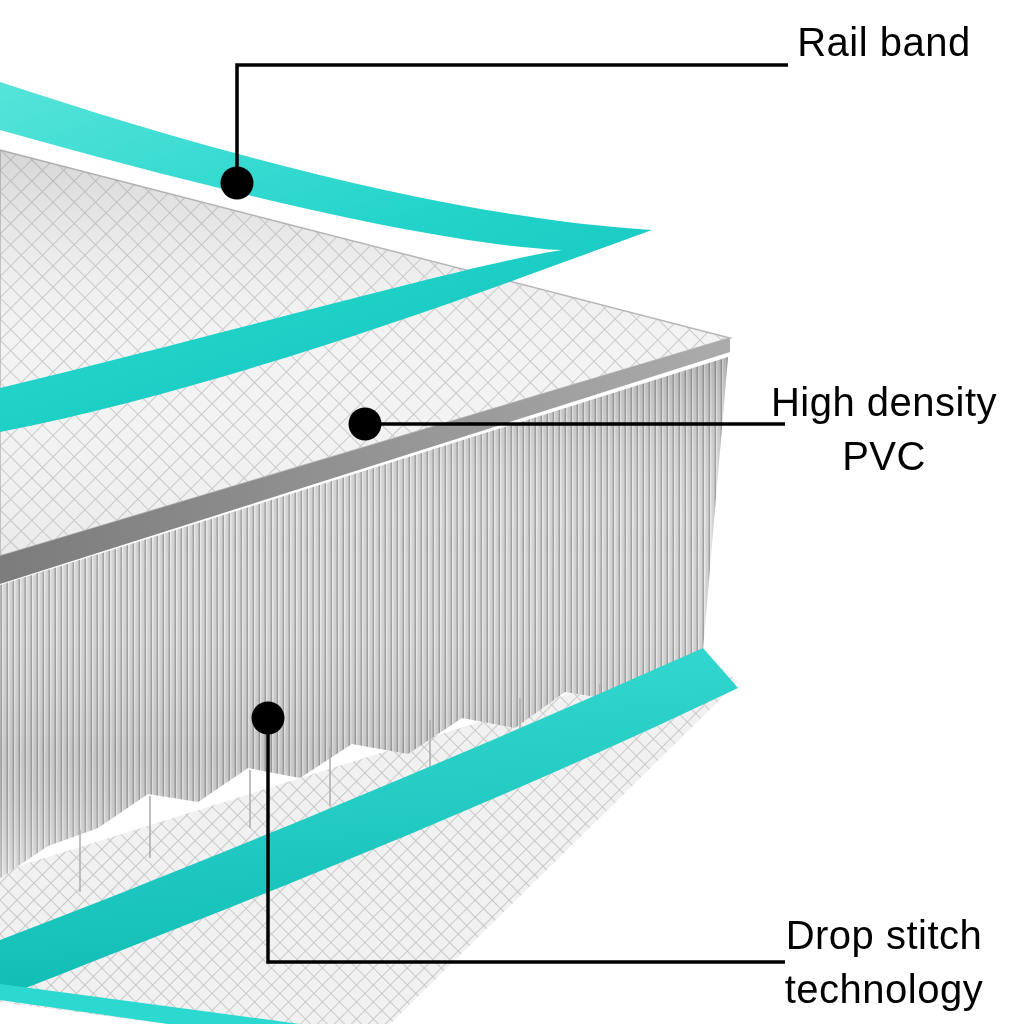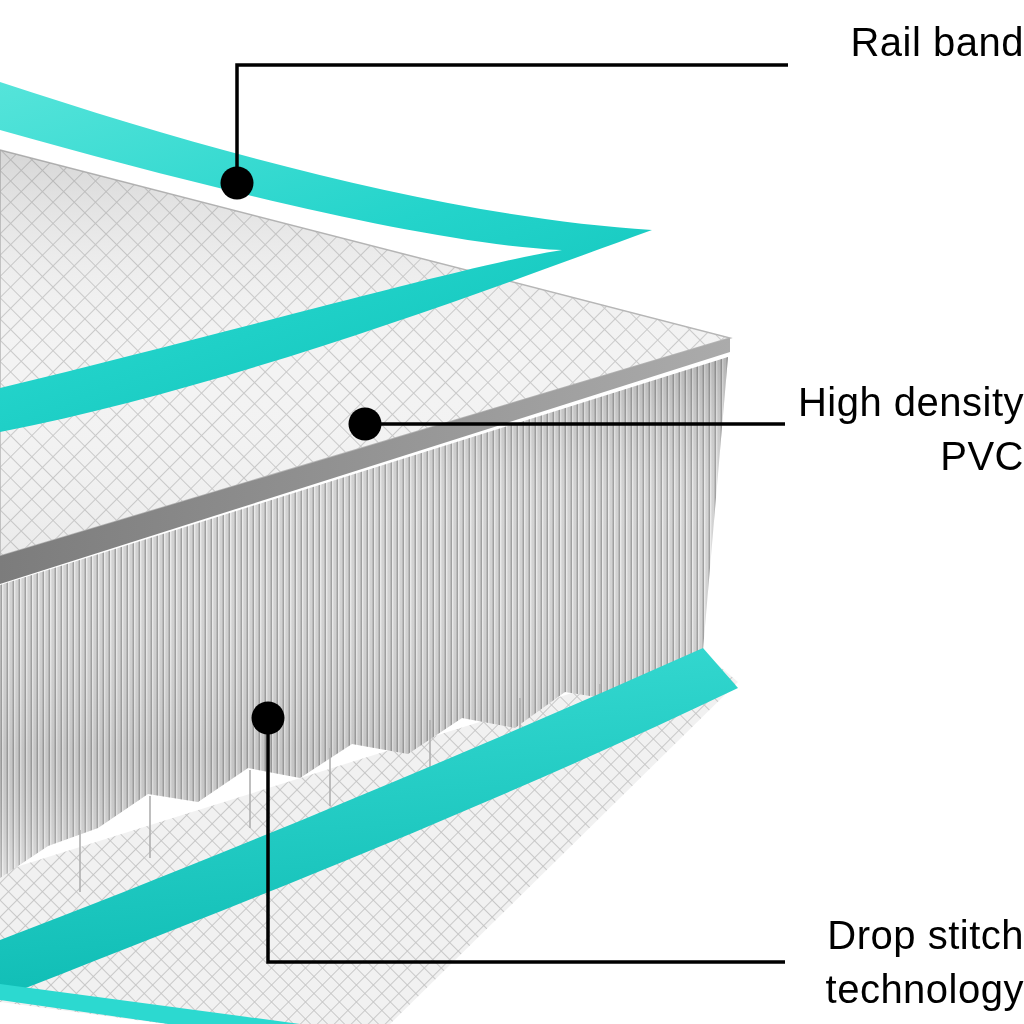--- a/index.html
+++ b/index.html
@@ -14,21 +14,21 @@
   .callout-label{
     position:absolute;
     width:280px;
     left:744px;
     text-align:center;
     font-size:40px;
     line-height:54px;
     color:#000;
     letter-spacing:0.5px;
   }
-  .callout-label span{display:block;text-align:right;}
+  .callout-label span{display:block;}
   .label-rail{top:15px;}
   .label-density{top:375px;}
   .label-stitch{top:908px;}
 </style>
 </head>
 <body>
 
 <div class="stage">
 
   <svg width="1024" height="1024" viewBox="0 0 1024 1024">

